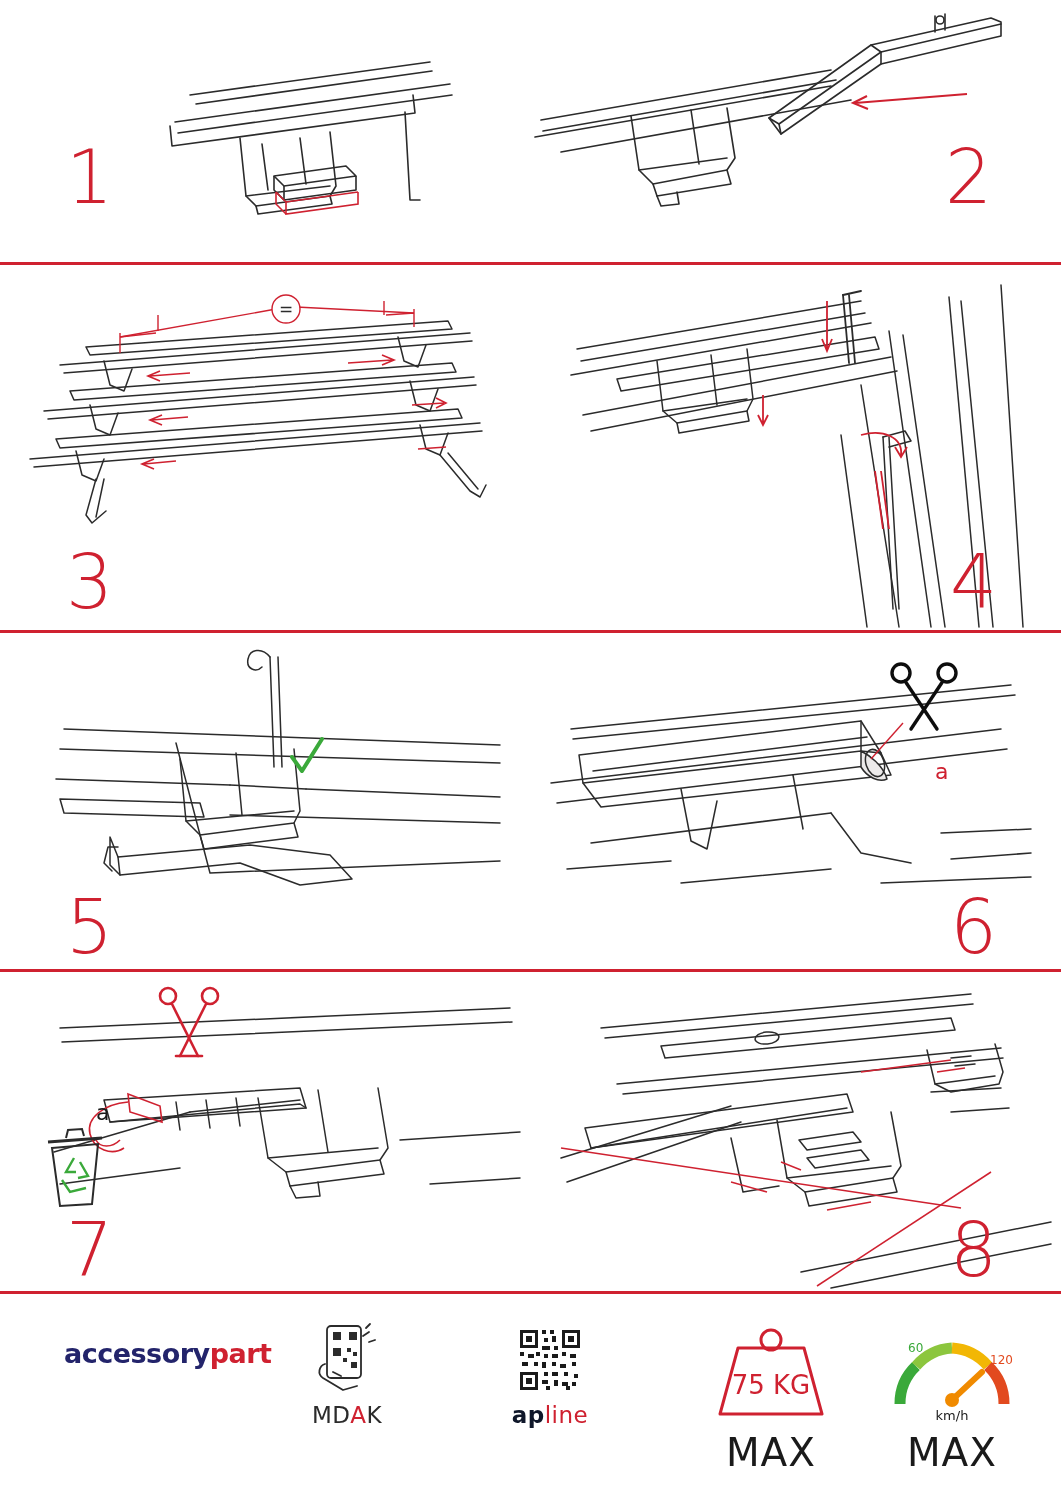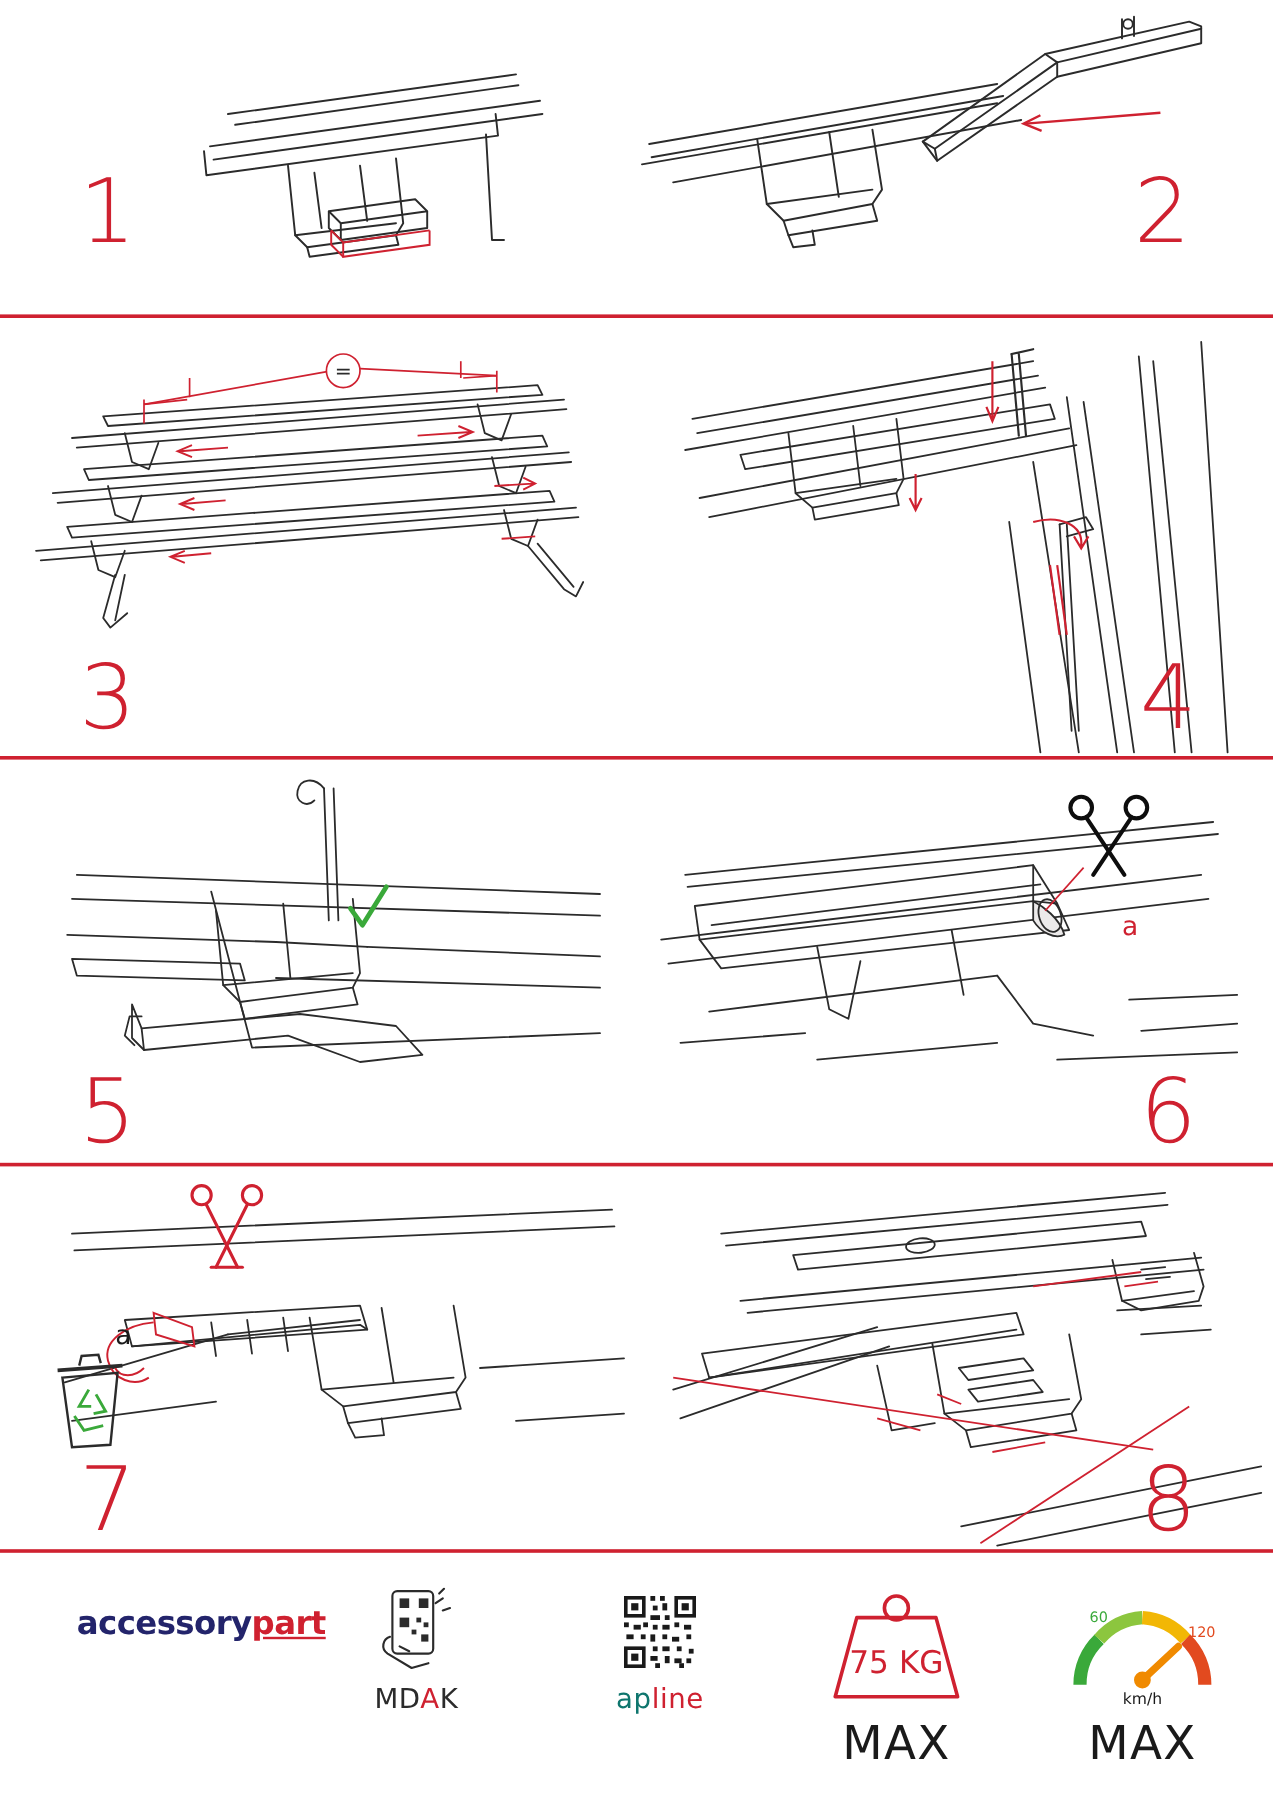--- a/index.html
+++ b/index.html
@@ -97,44 +97,44 @@
   }
   .brand-accessory {
     margin-top: 20px;
     font-family: "DejaVu Sans", sans-serif;
     font-size: 27px;
     font-weight: bold;
     letter-spacing: -0.5px;
     line-height: 1;
   }
   .brand-accessory .a { color: #23246b; }
-  .brand-accessory .b { color: #cf2130; text-decoration: underline; }
+  .brand-accessory .b { color: #cf2130; }
 
   .logo-col {
     position: absolute;
     text-align: center;
   }
   .logo-caption {
     font-family: "DejaVu Sans", sans-serif;
     font-size: 23px;
     letter-spacing: 0.5px;
   }
   .lg-mdak { left: 292px; top: 28px; width: 110px; text-align: center; }
   .lg-ipqi { left: 398px; top: 28px; width: 108px; }
   .lg-apline { left: 480px; top: 28px; width: 140px; }
 
   .cap-mdak { color: #2b2b2b; font-weight: 500; }
   .cap-mdak .accent { color: #cf2130; }
   .cap-ipqi { color: #cf2130; font-weight: 400; }
-  .cap-apline .dark { color: #0f766e; }
+  .cap-apline .dark { color: #0f172a; font-weight: bold; }
   .cap-apline .red { color: #cf2130; margin-top: 26px; }
 
   .weight-block {
     position: absolute;
-    left: 672px;
+    left: 696px;
     top: 20px;
     width: 150px;
     text-align: center;
   }
   .speed-block {
     position: absolute;
     left: 872px;
     top: 18px;
     width: 160px;
     text-align: center;

